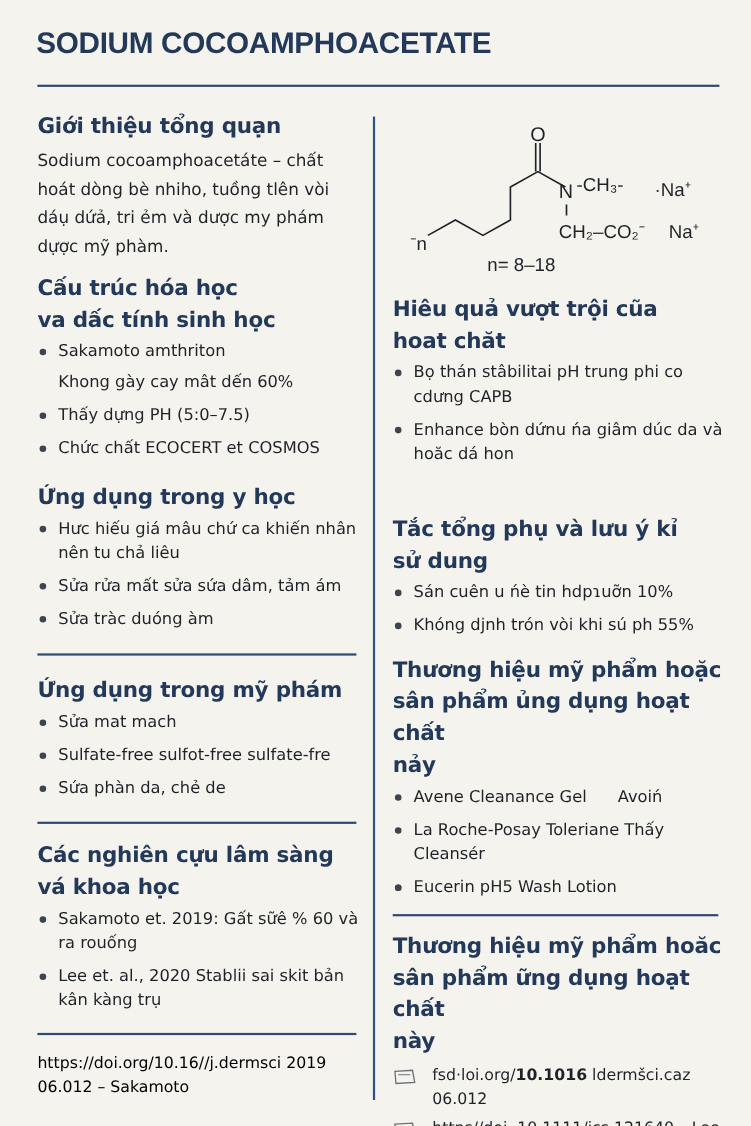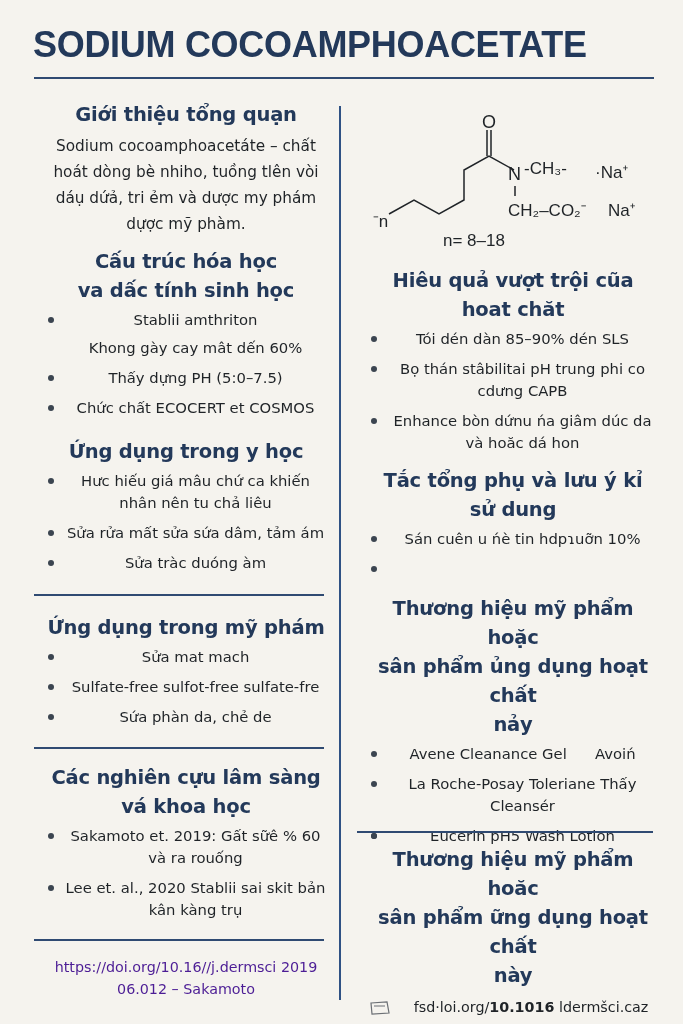--- a/index.html
+++ b/index.html
@@ -6,53 +6,53 @@
     body {
       width: 683px; height: 1024px; overflow: hidden;
       background: #f5f3ee;
       font-family: "DejaVu Sans", sans-serif;
       color: #1f2327;
       position: relative;
     }
     .title {
       position: absolute; left: 33px; top: 24px;
       font-family: "Liberation Sans", sans-serif;
-      font-weight: bold; font-size: 36px; letter-spacing: -0.3px;
+      font-weight: bold; font-size: 27px; letter-spacing: -0.3px;
       color: #23395a; white-space: nowrap;
     }
     .title-rule {
       position: absolute; left: 34px; width: 620px; top: 77px;
       height: 2px; background: #2f4a72;
     }
     .col-sep {
       position: absolute; left: 339px; top: 106px; height: 894px;
       width: 2px; background: #2f5184;
     }
     .col { position: absolute; }
     .col-left { left: 34px; width: 292px; }
     .col-right { left: 357px; width: 300px; }
-    .section { position: absolute; left: 12px; right: 0; text-align: center; }
+    .section { position: absolute; left: 0; right: 0; }
     h2 {
       margin: 0; font-size: 19.5px; font-weight: bold; line-height: 29px;
       color: #23395a; letter-spacing: -0.2px;
     }
     p.body { margin: 4px 0 0 0; font-size: 15.3px; line-height: 26px; color: #1f2327; }
     ul { list-style: none; margin: 4px 0 0 0; padding: 0; }
     li {
       position: relative; padding-left: 19px;
       font-size: 14.8px; line-height: 22px; color: #1f2327;
       margin-bottom: 8px;
     }
     li.tight { margin-bottom: 3px; }
     li .bullet {
       position: absolute; left: 2px; top: 8px; width: 6px; height: 6px;
       border-radius: 50%; background: #3b4450;
     }
     .rule { position: absolute; height: 1.5px; background: #2f4a72; }
-    .refs { font-size: 14.3px; line-height: 22px; color: #4c1d95; }
+    .refs { font-size: 14.3px; line-height: 22px; color: #000000; }
     .ref-row { position: relative; padding-left: 36px; margin-bottom: 4px; font-size: 14.3px; line-height: 22px; }
     .ref-row .doc-icon { position: absolute; left: 0; top: 4px; }
     .chem { position: absolute; left: 357px; top: 110px; width: 300px; height: 150px; }
     .chem text { font-family: "Liberation Sans", sans-serif; fill: #1f2327; }
   </style>
 </head>
 <body>
 
 <div class="title">SODIUM COCOAMPHOACETATE</div>
 <div class="title-rule"></div>
@@ -79,21 +79,21 @@
 
   <div class="section" style="top:100px;">
     <h2>Giới thiệu tổng quạn</h2>
     <p class="body">Sodium cocoamphoacetáte – chất hoát dòng bè nhiho, tuồng tlên vòi dáụ dứả, tri ẻm và dược my phám dựợc mỹ phàm.</p>
   </div>
 
   <div class="section" style="top:247px;">
     <h2>Cấu trúc hóa học</h2>
     <h2>va dấc tính sinh học</h2>
     <ul>
-      <li class="tight"><span class="bullet"></span><span>Stablii amthriton</span></li>
+      <li class="tight"><span class="bullet"></span><span>Sakamoto amthriton</span></li>
       <li style="margin-top:6px;"><span>Khong gày cay mât dến 60%</span></li>
       <li><span class="bullet"></span><span>Thấy dựng PH (5:0–7.5)</span></li>
       <li><span class="bullet"></span><span>Chức chất ECOCERT et COSMOS</span></li>
     </ul>
   </div>
 
   <div class="section" style="top:437px;">
     <h2>Ứng dụng trong y học</h2>
     <ul>
       <li><span class="bullet"></span><span>Hưc hiếu giá mâu chứ ca khiến nhân nên tu chả liêu</span></li>
@@ -127,32 +127,31 @@
     <span>https://doi.org/10.16//j.dermsci 2019 06.012 – Sakamoto</span>
   </div>
 </div>
 
 <div class="col col-right" style="top:0;height:1004px;">
 
   <div class="section" style="top:266px;">
     <h2>Hiêu quả vượt trội cũa</h2>
     <h2>hoat chăt</h2>
     <ul>
-      <li><span class="bullet"></span><span>Tói dén dàn 85–90% dén SLS</span></li>
       <li><span class="bullet"></span><span>Bọ thán stâbilitai pH trung phi co cdưng CAPB</span></li>
       <li><span class="bullet"></span><span>Enhance bòn dứnu ńa giâm dúc da và hoăc dá hon</span></li>
     </ul>
   </div>
 
   <div class="section" style="top:466px;">
     <h2>Tắc tổng phụ và lưu ý kỉ</h2>
     <h2>sử dung</h2>
     <ul>
       <li><span class="bullet"></span><span>Sán cuên u ńè tin hdpɿuỡn 10%</span></li>
-      <li><span class="bullet"></span></li>
+      <li><span class="bullet"></span><span>Khóng djnh trón vòi khi sú ph 55%</span></li>
     </ul>
   </div>
 
   <div class="section" style="top:594px;">
     <h2>Thương hiệu mỹ phẩm hoặc</h2>
     <h2>sân phẩm ủng dụng hoạt chất</h2>
     <h2>nảy</h2>
     <ul>
       <li style="white-space:pre;"><span class="bullet"></span><span>Avene Cleanance Gel      Avoiń</span></li>
       <li><span class="bullet"></span><span>La Roche-Posay Toleriane Thấy Cleansér</span></li>

